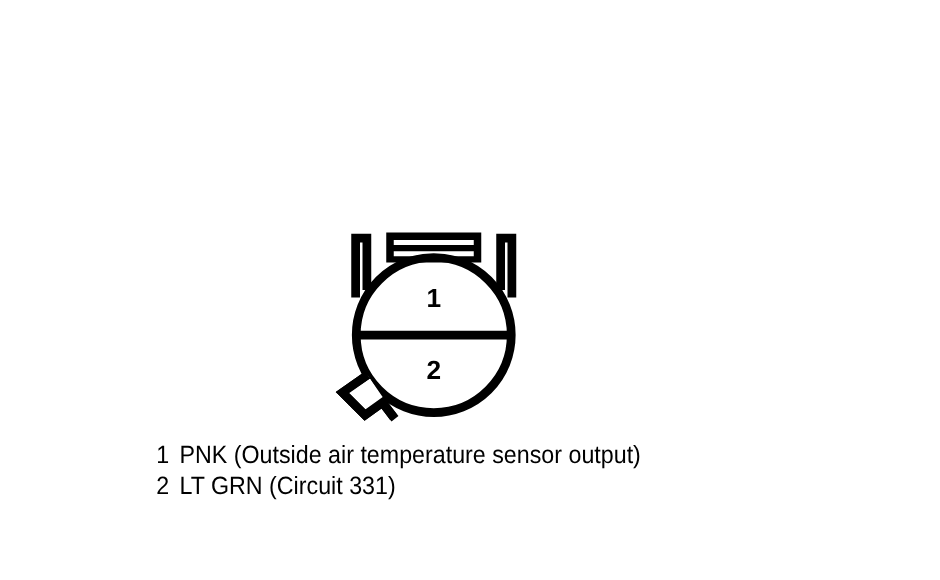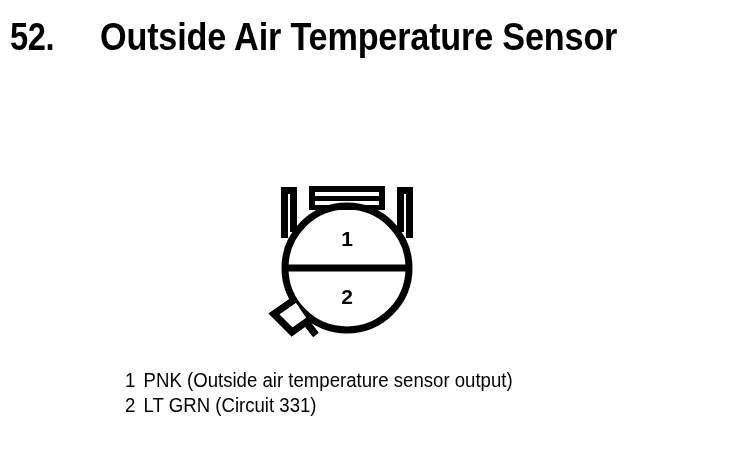--- a/index.html
+++ b/index.html
@@ -95,45 +95,41 @@
     font-size: 21px;
     fill: #000000;
     text-anchor: middle;
     dominant-baseline: middle;
   }
 
   
   .legend {
     position: absolute;
     left: 125px;
-    top: 368px;
+    top: 352px;
     width: 600px;
   }
   .legend-line {
     font-family: "Liberation Sans", sans-serif;
     font-size: 20px;
     line-height: 25px;
     white-space: nowrap;
     transform: scaleX(0.93);
     transform-origin: left center;
   }
   .legend-pin {
     display: inline-block;
     width: 20px;
   }
 </style>
 </head>
 <body>
 
 <div class="page">
 
-  <div class="title-row">
-    <span class="title-number">52.</span>
-    <span class="title-text">Outside Air Temperature Sensor</span>
-  </div>
 
 
   <div class="connector-wrap">
     <svg width="190" height="175" viewBox="0 0 190 175">
 
       <path d="M 29 15 L 45 15 L 45 60 L 38 60 L 38 22 L 36 22 L 36 66 L 29 66 Z" fill="#000000"></path>
 
       <path d="M 161 15 L 145 15 L 145 60 L 152 60 L 152 22 L 154 22 L 154 66 L 161 66 Z" fill="#000000"></path>
 
       <g>

